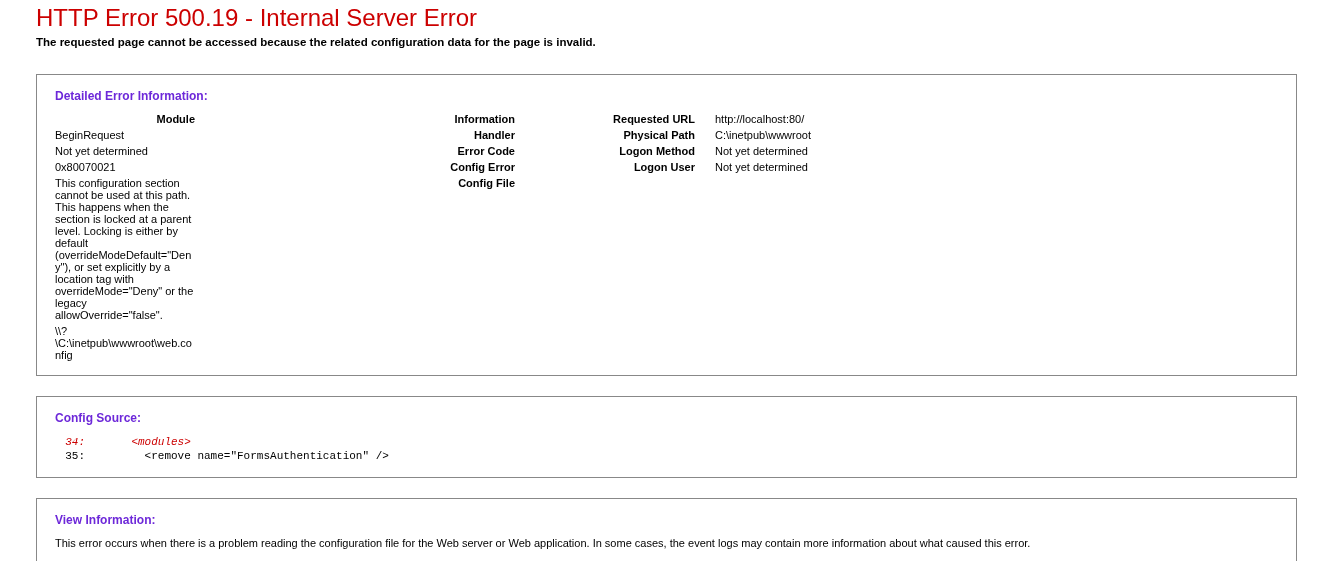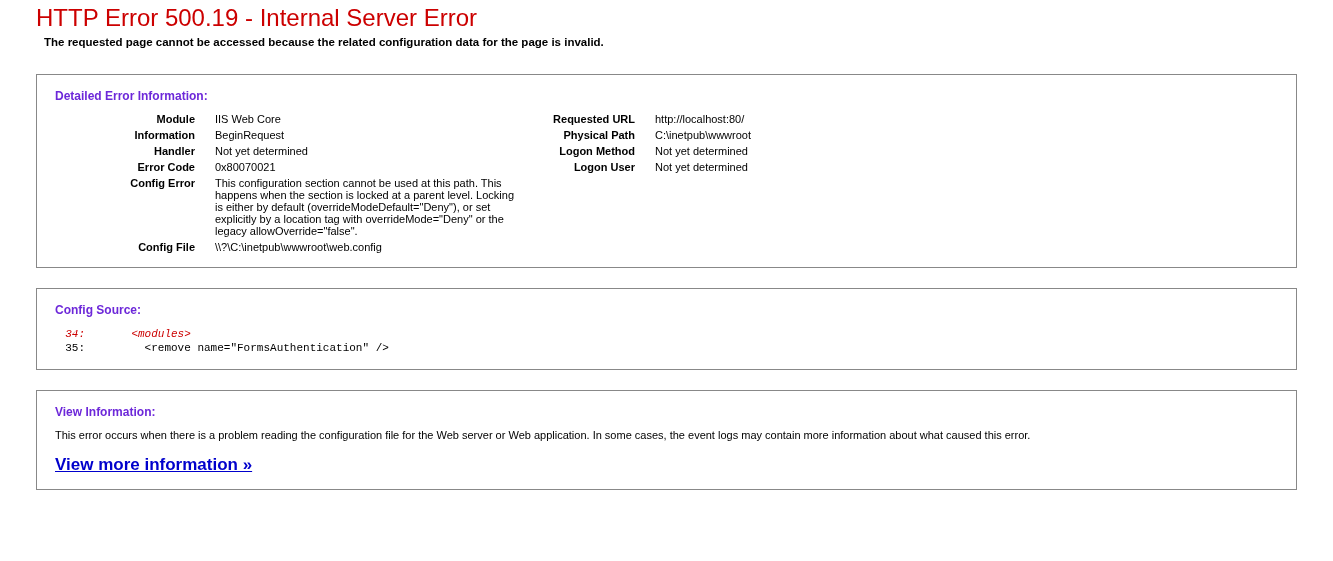--- a/index.html
+++ b/index.html
@@ -15,35 +15,35 @@
     .error-title {
       color: #cc0000;
       font-size: 24px;
       font-weight: normal;
       margin-bottom: 4px;
     }
     .error-subtitle {
       color: #000;
       font-weight: bold;
       font-size: 11.5px;
-      margin-left: 8px;
     }
     .section {
       border: 1px solid #888;
       margin: 20px 36px;
       padding: 14px 18px;
     }
     .section-heading {
       font-weight: bold;
       font-size: 12px;
       color: #6d28d9;
       margin-bottom: 10px;
     }
     .details-grid {
       display: flex;
+      gap: 60px;
     }
     .details-col {
       display: grid;
       grid-template-columns: auto auto;
       column-gap: 20px;
       row-gap: 4px;
       align-content: start;
     }
     .details-col.left {
       grid-template-columns: 140px 300px;
@@ -104,21 +104,20 @@
 <div class="header">
   <h1 class="error-title">HTTP Error 500.19 - Internal Server Error</h1>
   <div class="error-subtitle">The requested page cannot be accessed because the related configuration data for the page is invalid.</div>
 </div>
 
 <div class="section">
   <div class="section-heading">Detailed Error Information:</div>
   <div class="details-grid">
     <div class="details-col left">
       <div class="lbl">Module</div>
-      <div class="val">IIS Web Core</div>
       <div class="lbl">Information</div>
       <div class="val">BeginRequest</div>
       <div class="lbl">Handler</div>
       <div class="val">Not yet determined</div>
       <div class="lbl">Error Code</div>
       <div class="val">0x80070021</div>
       <div class="lbl">Config Error</div>
       <div class="val">This configuration section cannot be used at this path. This happens when the section is locked at a parent level. Locking is either by default (overrideModeDefault="Deny"), or set explicitly by a location tag with overrideMode="Deny" or the legacy allowOverride="false".</div>
       <div class="lbl">Config File</div>
       <div class="val">\\?\C:\inetpub\wwwroot\web.config</div>

